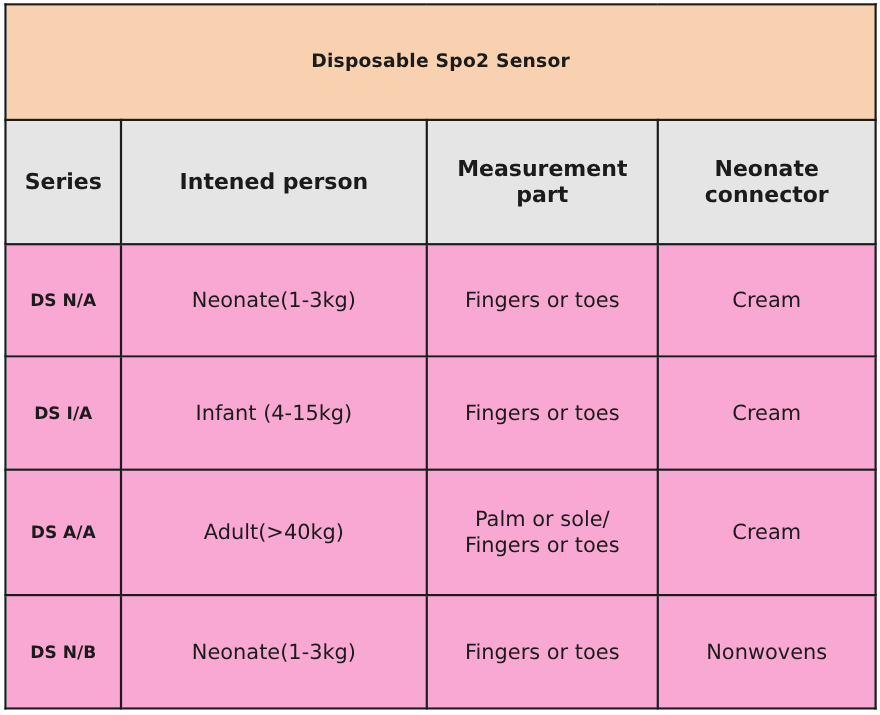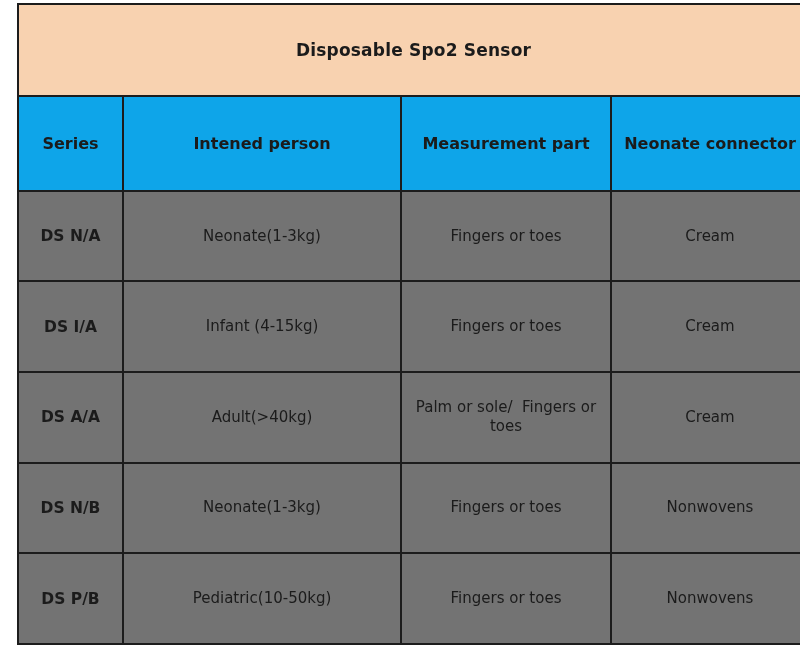--- a/index.html
+++ b/index.html
@@ -8,21 +8,21 @@
     width: 800px;
     height: 650px;
     background: #ffffff;
     font-family: "DejaVu Sans", "Liberation Sans", sans-serif;
     color: #1b1b1b;
   }
   .page {
     box-sizing: border-box;
     width: 800px;
     height: 650px;
-    padding: 3px 4px 4px 17px;
+    padding: 3px 4px 4px 4px;
   }
   table.sensor-table {
     border-collapse: collapse;
     width: 791px;
     height: 642px;
     table-layout: fixed;
   }
   .sensor-table td, .sensor-table th {
     border: 2px solid #1c1c1c;
     text-align: center;
@@ -31,35 +31,35 @@
     overflow: hidden;
   }
   tr.title-row td {
     background: #f8d2b0;
     font-weight: bold;
     font-size: 17px;
     height: 44px;
     letter-spacing: 0.2px;
   }
   tr.header-row th {
-    background: #0ea5e9;
+    background: #e5e5e5;
     font-weight: bold;
-    font-size: 16px;
+    font-size: 20px;
     height: 45px;
   }
   tr.data-row {
     height: 49px;
-    background: #737373;
+    background: #f9a8d4;
   }
   td.series-cell {
     font-weight: bold;
     font-size: 15.5px;
   }
   td.body-cell {
-    font-size: 15px;
+    font-size: 19px;
     white-space: pre-wrap;
     line-height: 1.28;
   }
 </style>
 </head>
 <body>
 
 <div class="page">
   <table class="sensor-table">
     <colgroup>
@@ -96,21 +96,15 @@
         <td class="body-cell">Adult(&gt;40kg)</td>
         <td class="body-cell">Palm or sole/  Fingers or toes</td>
         <td class="body-cell">Cream</td>
       </tr>
       <tr class="data-row">
         <td class="series-cell">DS N/B</td>
         <td class="body-cell">Neonate(1-3kg)</td>
         <td class="body-cell">Fingers or toes</td>
         <td class="body-cell">Nonwovens</td>
       </tr>
-      <tr class="data-row">
-        <td class="series-cell">DS P/B</td>
-        <td class="body-cell">Pediatric(10-50kg)</td>
-        <td class="body-cell">Fingers or toes</td>
-        <td class="body-cell">Nonwovens</td>
-      </tr>
     </tbody>
   </table>
 </div>
 
 </body></html>

